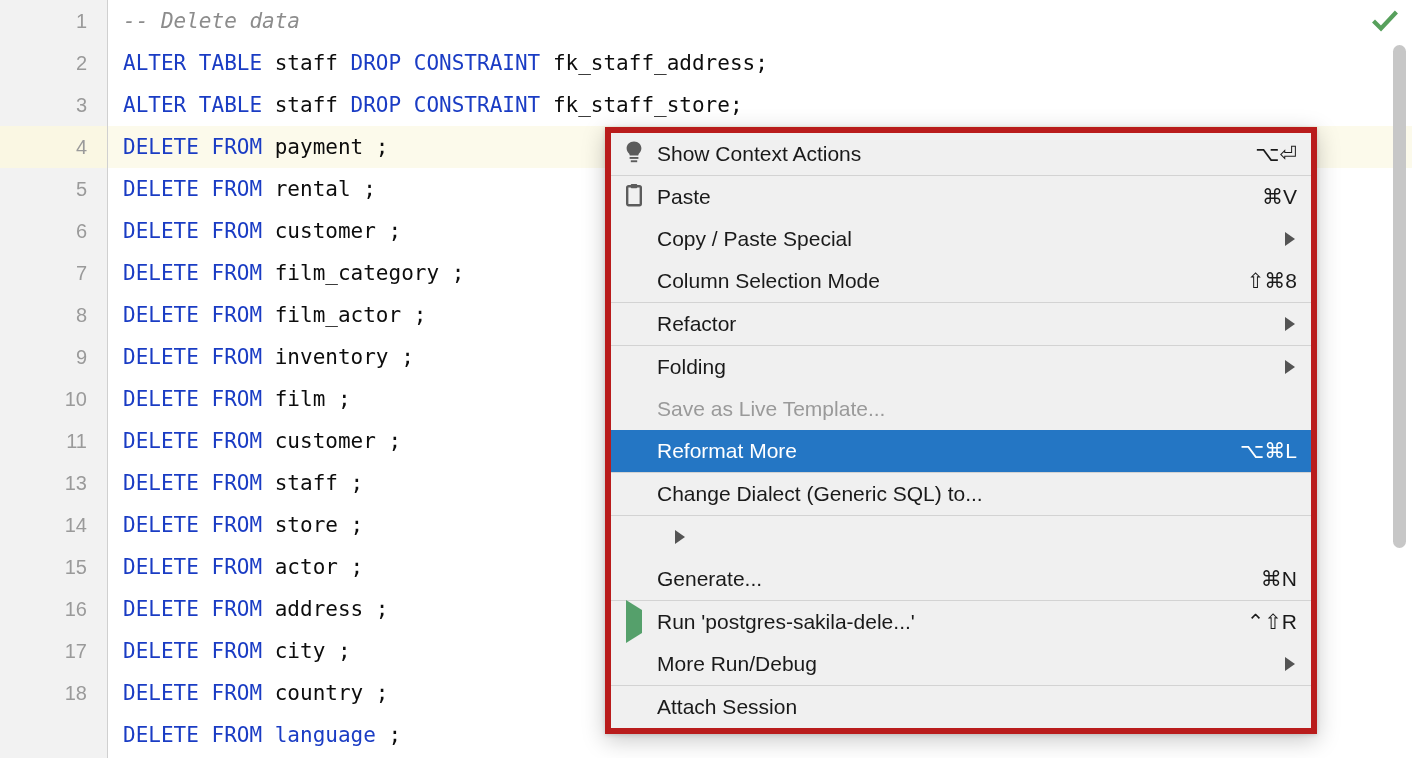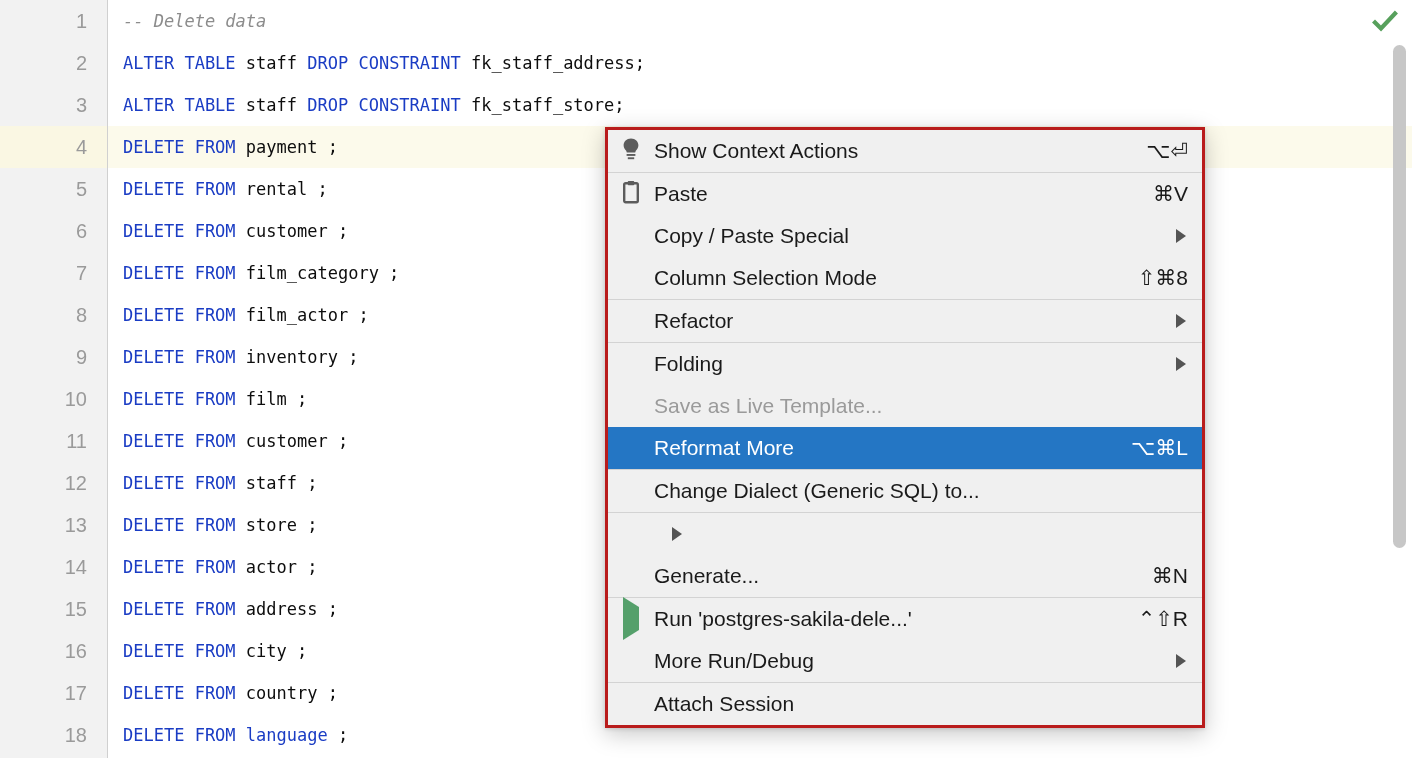--- a/index.html
+++ b/index.html
@@ -38,21 +38,21 @@
     right: 0; height: 758px;
     background: #ffffff;
   }
 
   .line {
     position: relative;
     height: 42px;
     line-height: 42px;
     white-space: pre;
     font-family: "DejaVu Sans Mono", monospace;
-    font-size: 17px;
+    font-size: 21px;
   }
   .line.current {
     background: #fcfaeb;
   }
 
   .gutter .line {
     text-align: right;
     padding-right: 20px;
     color: #9a9a9a;
     font-family: "Liberation Sans", sans-serif;
@@ -94,23 +94,23 @@
     height: 503px;
     background: #c7c7c7;
     border-radius: 7px;
   }
 
   
   .context-menu {
     position: absolute;
     left: 605px;
     top: 127px;
-    width: 600px;
+    width: 712px;
     background: #f0f0f0;
-    border: 3px solid #b91c1c;
+    border: 6px solid #b91c1c;
     box-shadow: 0 6px 22px rgba(0,0,0,0.22), 0 1px 4px rgba(0,0,0,0.14);
     font-size: 21px;
     color: #1a1a1a;
     z-index: 10;
     box-sizing: border-box;
   }
   .menu-sep {
     height: 1px;
     background: #d3d3d3;
     margin: 0;
@@ -180,21 +180,20 @@
       <div class="line">2</div>
       <div class="line">3</div>
       <div class="line current">4</div>
       <div class="line">5</div>
       <div class="line">6</div>
       <div class="line">7</div>
       <div class="line">8</div>
       <div class="line">9</div>
       <div class="line">10</div>
       <div class="line">11</div>
-      <div class="line">12</div>
       <div class="line">13</div>
       <div class="line">14</div>
       <div class="line">15</div>
       <div class="line">16</div>
       <div class="line">17</div>
       <div class="line">18</div>
     </div>
 
   <div class="code-area" id="code-area">
       <div class="line"><span class="cmt">-- Delete data</span></div>

